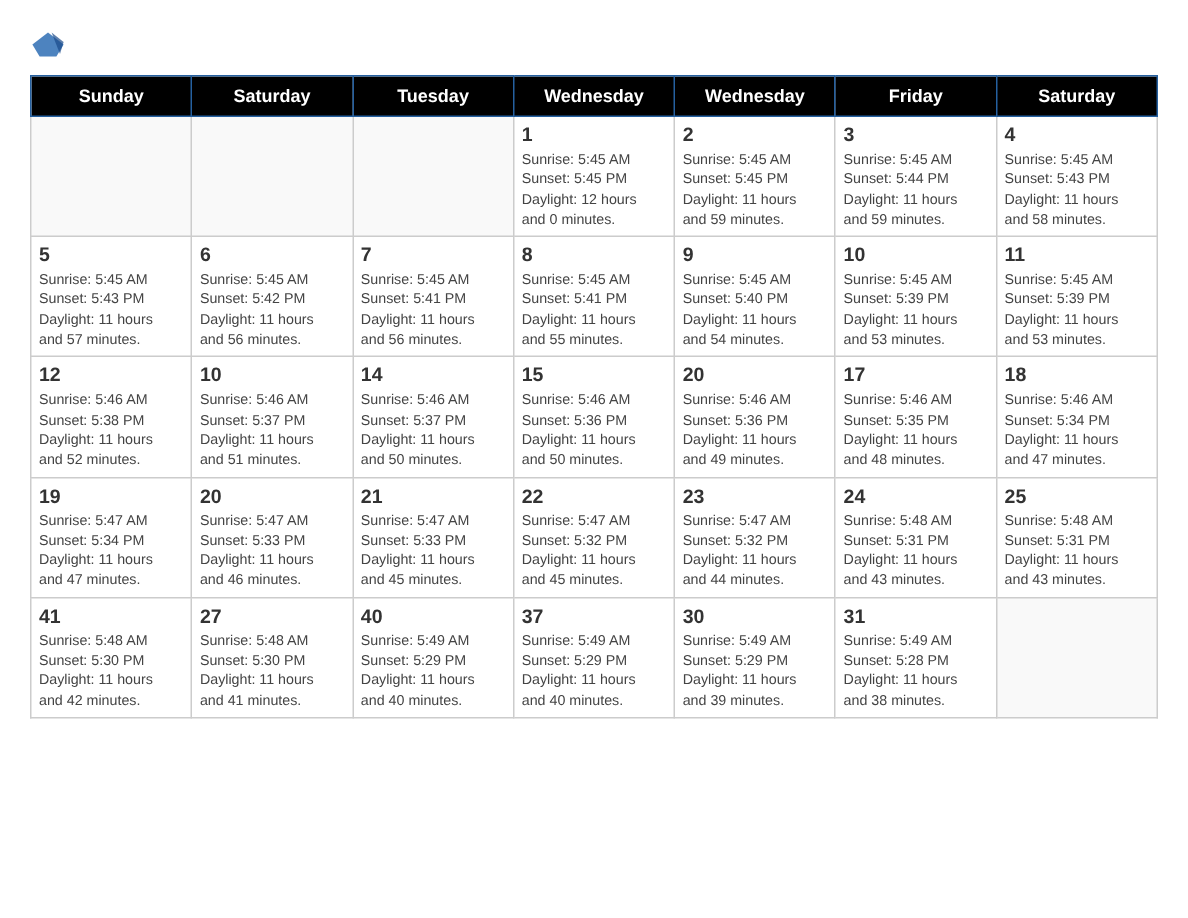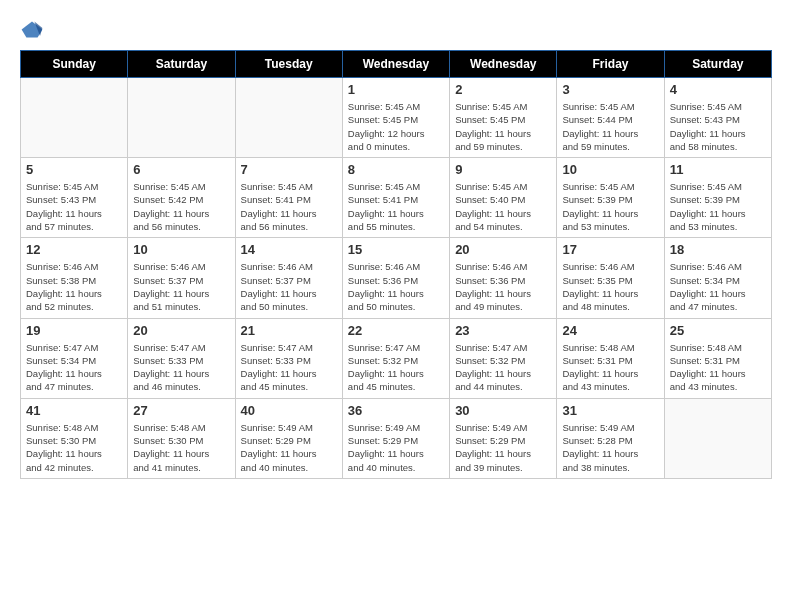--- a/index.html
+++ b/index.html
@@ -324,21 +324,21 @@
 and 41 minutes.</div>
         </td>
         <td>
           <div class="day-number">40</div>
           <div class="day-info" style="white-space: pre-line;">Sunrise: 5:49 AM
 Sunset: 5:29 PM
 Daylight: 11 hours
 and 40 minutes.</div>
         </td>
         <td>
-          <div class="day-number">36</div>
+          <div class="day-number">37</div>
           <div class="day-info" style="white-space: pre-line;">Sunrise: 5:49 AM
 Sunset: 5:29 PM
 Daylight: 11 hours
 and 40 minutes.</div>
         </td>
         <td>
           <div class="day-number">30</div>
           <div class="day-info" style="white-space: pre-line;">Sunrise: 5:49 AM
 Sunset: 5:29 PM
 Daylight: 11 hours

